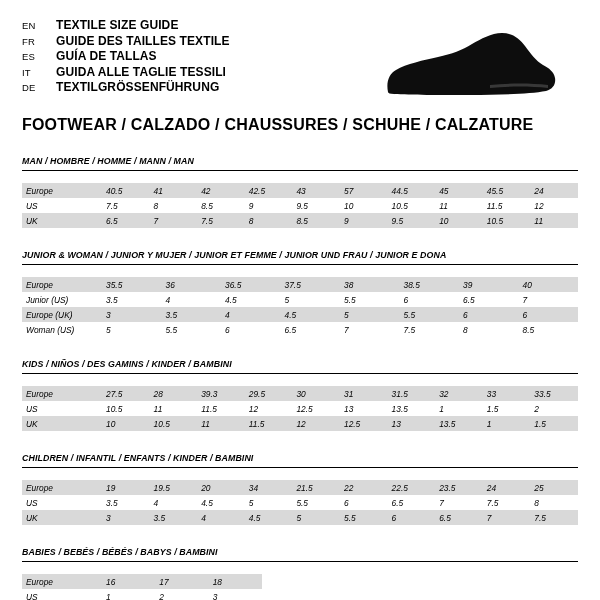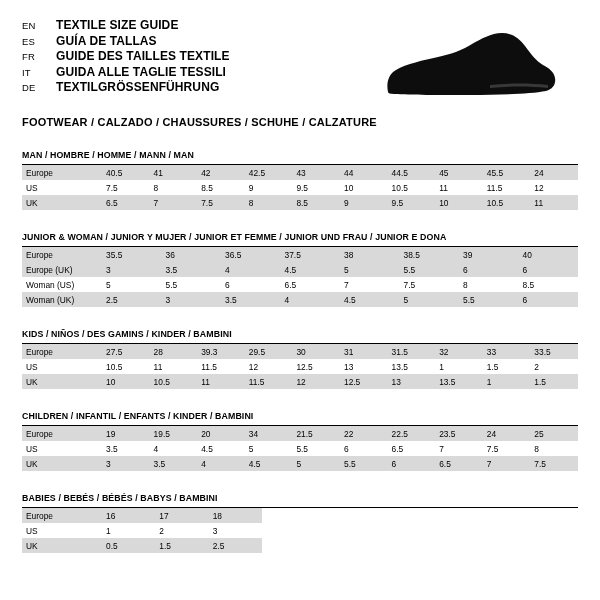--- a/index.html
+++ b/index.html
@@ -51,41 +51,43 @@
   }
 
   
   .shoe {
     margin-top: 12px;
     margin-right: 22px;
   }
 
   .footwear-line {
     margin-top: 16px;
-    font-size: 11px;
+    font-size: 16px;
     font-weight: bold;
     letter-spacing: .2px;
   }
 
   
   .section {
     margin-top: 22px;
+    font-style: italic;
   }
   .section-title {
     font-size: 8.8px;
     font-weight: bold;
     letter-spacing: .1px;
     padding-bottom: 4px;
     border-bottom: 1px solid #000;
     margin-bottom: 0;
   }
   table {
     border-collapse: collapse;
     width: 100%;
     table-layout: fixed;
+    margin-top: 12px;
   }
   td {
     font-size: 8.4px;
     height: 15px;
     padding: 0 0 0 4px;
     vertical-align: middle;
     white-space: nowrap;
   }
   tr.shaded td {
     background: #d9d9d9;
@@ -101,26 +103,26 @@
 
 <div class="page">
 
   <div class="header">
     <div class="lang-list">
         <div class="lang-row">
           <span class="lang-code">EN</span>
           <span class="lang-title">TEXTILE SIZE GUIDE</span>
         </div>
         <div class="lang-row">
+          <span class="lang-code">FR</span>
+          <span class="lang-title">GUIDE DES TAILLES TEXTILE</span>
+        </div>
+        <div class="lang-row">
           <span class="lang-code">ES</span>
           <span class="lang-title">GUÍA DE TALLAS</span>
-        </div>
-        <div class="lang-row">
-          <span class="lang-code">FR</span>
-          <span class="lang-title">GUIDE DES TAILLES TEXTILE</span>
         </div>
         <div class="lang-row">
           <span class="lang-code">IT</span>
           <span class="lang-title">GUIDA ALLE TAGLIE TESSILI</span>
         </div>
         <div class="lang-row">
           <span class="lang-code">DE</span>
           <span class="lang-title">TEXTILGRÖSSENFÜHRUNG</span>
         </div>
       </div>
@@ -139,21 +141,21 @@
         <div class="section-title">MAN / HOMBRE / HOMME / MANN / MAN</div>
         <table>
           <tbody>
             <tr class="shaded">
               <td class="label">Europe</td>
               <td>40.5</td>
               <td>41</td>
               <td>42</td>
               <td>42.5</td>
               <td>43</td>
-              <td>44</td>
+              <td>57</td>
               <td>44.5</td>
               <td>45</td>
               <td>45.5</td>
               <td>24</td>
             </tr>
             <tr class="">
               <td class="label">US</td>
               <td>7.5</td>
               <td>8</td>
               <td>8.5</td>
@@ -189,20 +191,31 @@
               <td class="label">Europe</td>
               <td>35.5</td>
               <td>36</td>
               <td>36.5</td>
               <td>37.5</td>
               <td>38</td>
               <td>38.5</td>
               <td>39</td>
               <td>40</td>
             </tr>
+            <tr class="">
+              <td class="label">Junior (US)</td>
+              <td>3.5</td>
+              <td>4</td>
+              <td>4.5</td>
+              <td>5</td>
+              <td>5.5</td>
+              <td>6</td>
+              <td>6.5</td>
+              <td>7</td>
+            </tr>
             <tr class="shaded">
               <td class="label">Europe (UK)</td>
               <td>3</td>
               <td>3.5</td>
               <td>4</td>
               <td>4.5</td>
               <td>5</td>
               <td>5.5</td>
               <td>6</td>
               <td>6</td>
@@ -210,31 +223,20 @@
             <tr class="">
               <td class="label">Woman (US)</td>
               <td>5</td>
               <td>5.5</td>
               <td>6</td>
               <td>6.5</td>
               <td>7</td>
               <td>7.5</td>
               <td>8</td>
               <td>8.5</td>
-            </tr>
-            <tr class="shaded">
-              <td class="label">Woman (UK)</td>
-              <td>2.5</td>
-              <td>3</td>
-              <td>3.5</td>
-              <td>4</td>
-              <td>4.5</td>
-              <td>5</td>
-              <td>5.5</td>
-              <td>6</td>
             </tr>
           </tbody>
         </table>
       </div>
       <div class="section">
         <div class="section-title">KIDS / NIÑOS / DES GAMINS / KINDER / BAMBINI</div>
         <table>
           <tbody>
             <tr class="shaded">
               <td class="label">Europe</td>

